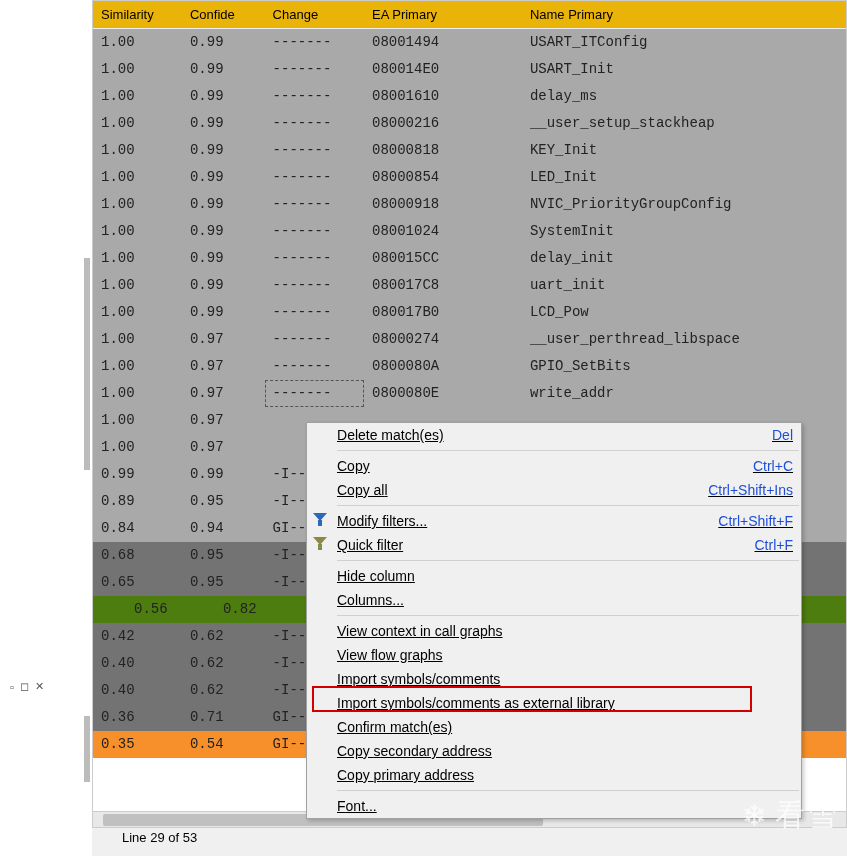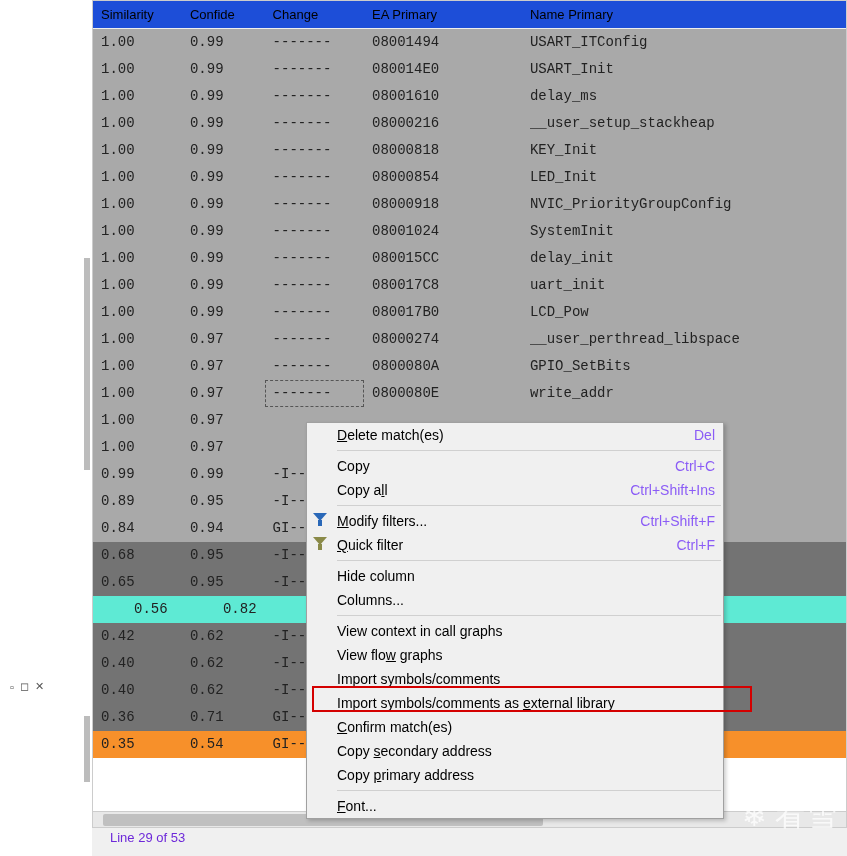--- a/index.html
+++ b/index.html
@@ -37,39 +37,39 @@
   background: #fff;
   border: 1px solid #ccc;
   overflow: hidden;
 }
 .table {
   width: 100%;
   border-collapse: collapse;
   font-family: "Segoe UI", Tahoma, sans-serif;
 }
 .table th {
-  background: #1d4ed8;
+  background: #eab308;
   text-align: left;
   font-weight: 400;
   padding: 6px 8px;
   font-size: 13px;
   border-bottom: 1px solid #eee;
   white-space: nowrap;
 }
 .table td {
   padding: 4px 8px;
   font-family: Consolas, "Courier New", monospace;
   font-size: 14px;
   white-space: nowrap;
   color: #222;
   height: 27px;
 }
 tr.r-gray td { background: #a9a9a9; }
 tr.r-yellow td { background: #737373; }
-tr.r-gold td { background: #5eead4; padding-left: 41px; }
+tr.r-gold td { background: #4d7c0f; padding-left: 41px; }
 tr.r-orange td { background: #737373; }
 tr.r-orange2 td { background: #f7902a; }
 .cell-sel {
   outline: 1px dashed #555;
   outline-offset: -1px;
 }
 .hscroll {
   position: absolute;
   left: 0; right: 0; bottom: 0;
   height: 16px;
@@ -99,47 +99,48 @@
   width: 6px;
   height: 66px;
   background: #bcbcbc;
 }
 .status-bar {
   position: absolute;
   left: 92px;
   right: 12px;
   bottom: 6px;
   height: 22px;
-  padding: 2px 18px;
+  padding: 2px 30px;
   font-size: 13px;
-  color: #6d28d9;
+  color: #000000;
   background: #f0f0f0;
 }
 .context-menu {
   position: absolute;
   left: 306px;
   top: 422px;
-  width: 418px;
+  width: 496px;
   background: #f0f0f0;
   border: 1px solid #a0a0a0;
   box-shadow: 2px 2px 4px rgba(0,0,0,0.2);
   font-family: "Segoe UI", Tahoma, sans-serif;
   font-size: 14px;
+  text-decoration: underline;
 }
 .menu-item {
   display: flex;
   align-items: center;
   padding: 4px 8px 4px 30px;
   white-space: nowrap;
   position: relative;
 }
 .menu-item .shortcut {
   margin-left: auto;
   padding-left: 40px;
-  color: #8b5cf6;
+  color: #1d4ed8;
 }
 .menu-sep {
   height: 1px;
   background: #d0d0d0;
   margin: 3px 2px 3px 30px;
 }
 .menu-icon {
   position: absolute;
   left: 6px;
   top: 4px;

